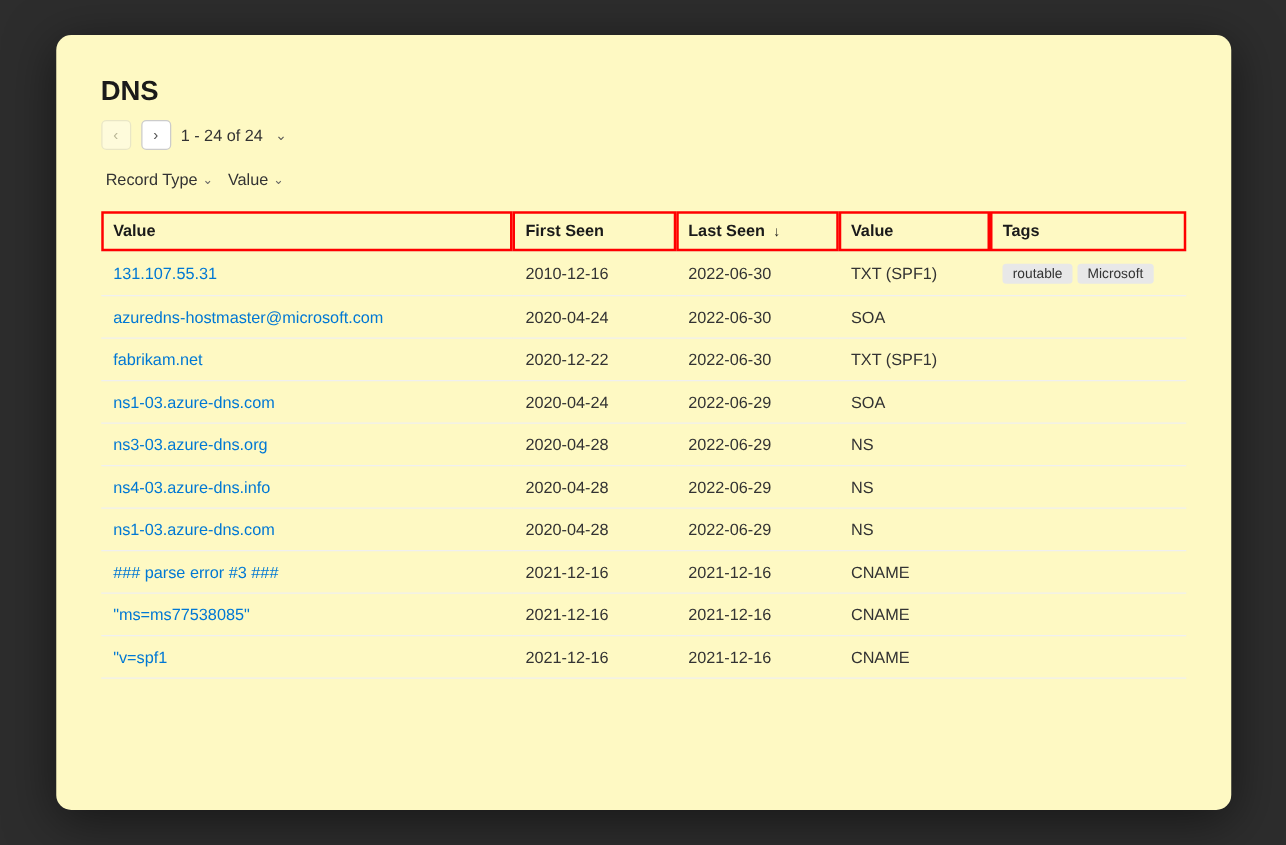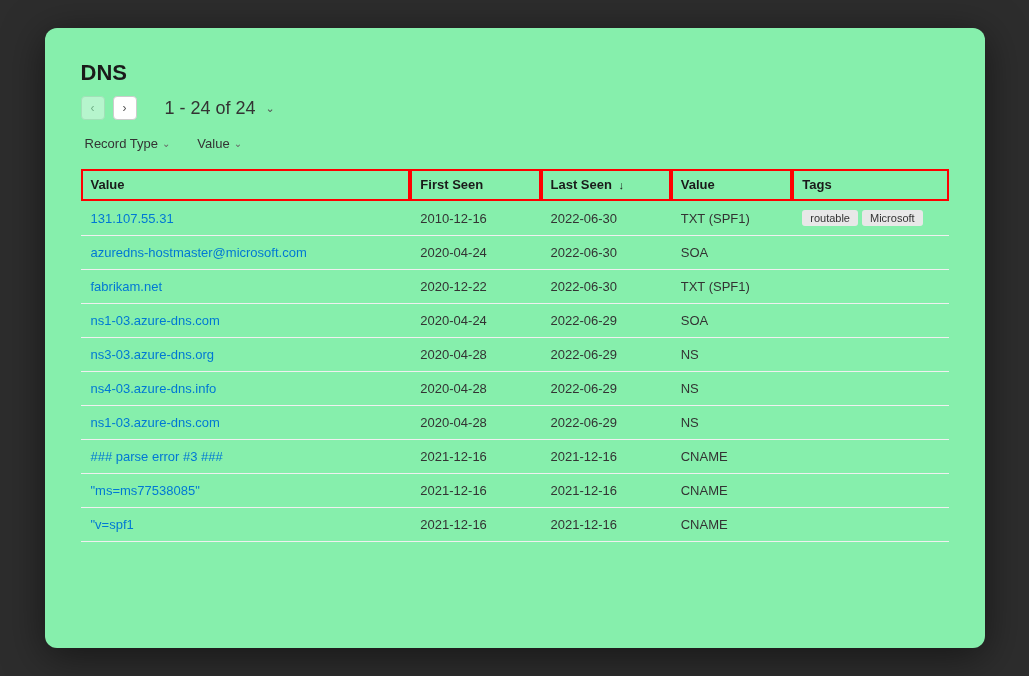--- a/index.html
+++ b/index.html
@@ -5,21 +5,21 @@
     * { box-sizing: border-box; margin: 0; padding: 0; }
     body {
       background: #2d2d2d;
       display: flex;
       align-items: center;
       justify-content: center;
       min-height: 100vh;
       font-family: -apple-system, BlinkMacSystemFont, 'Segoe UI', sans-serif;
     }
     .window {
-      background: #86efac;
+      background: #fef9c3;
       border-radius: 12px;
       width: 940px;
       min-height: 620px;
       padding: 32px 36px 32px;
       box-shadow: 0 8px 40px rgba(0,0,0,0.5);
     }
     .page-title {
       font-size: 22px;
       font-weight: 600;
       color: #1a1a1a;
@@ -39,32 +39,31 @@
       border-radius: 4px;
       cursor: pointer;
       display: flex;
       align-items: center;
       justify-content: center;
       font-size: 12px;
       color: #555;
     }
     .nav-btn:disabled { opacity: 0.4; cursor: default; }
     .pagination-text {
-      font-size: 18px;
-      color: #333;
-      margin-left: 20px;
+      font-size: 13px;
+      color: #333;
     }
     .dropdown-arrow {
       font-size: 11px;
       color: #555;
       margin-left: 2px;
     }
     .filter-row {
       display: flex;
-      gap: 19px;
+      gap: 4px;
       margin-bottom: 16px;
     }
     .filter-btn {
       display: flex;
       align-items: center;
       gap: 4px;
       font-size: 13px;
       color: #333;
       cursor: pointer;
       background: none;

